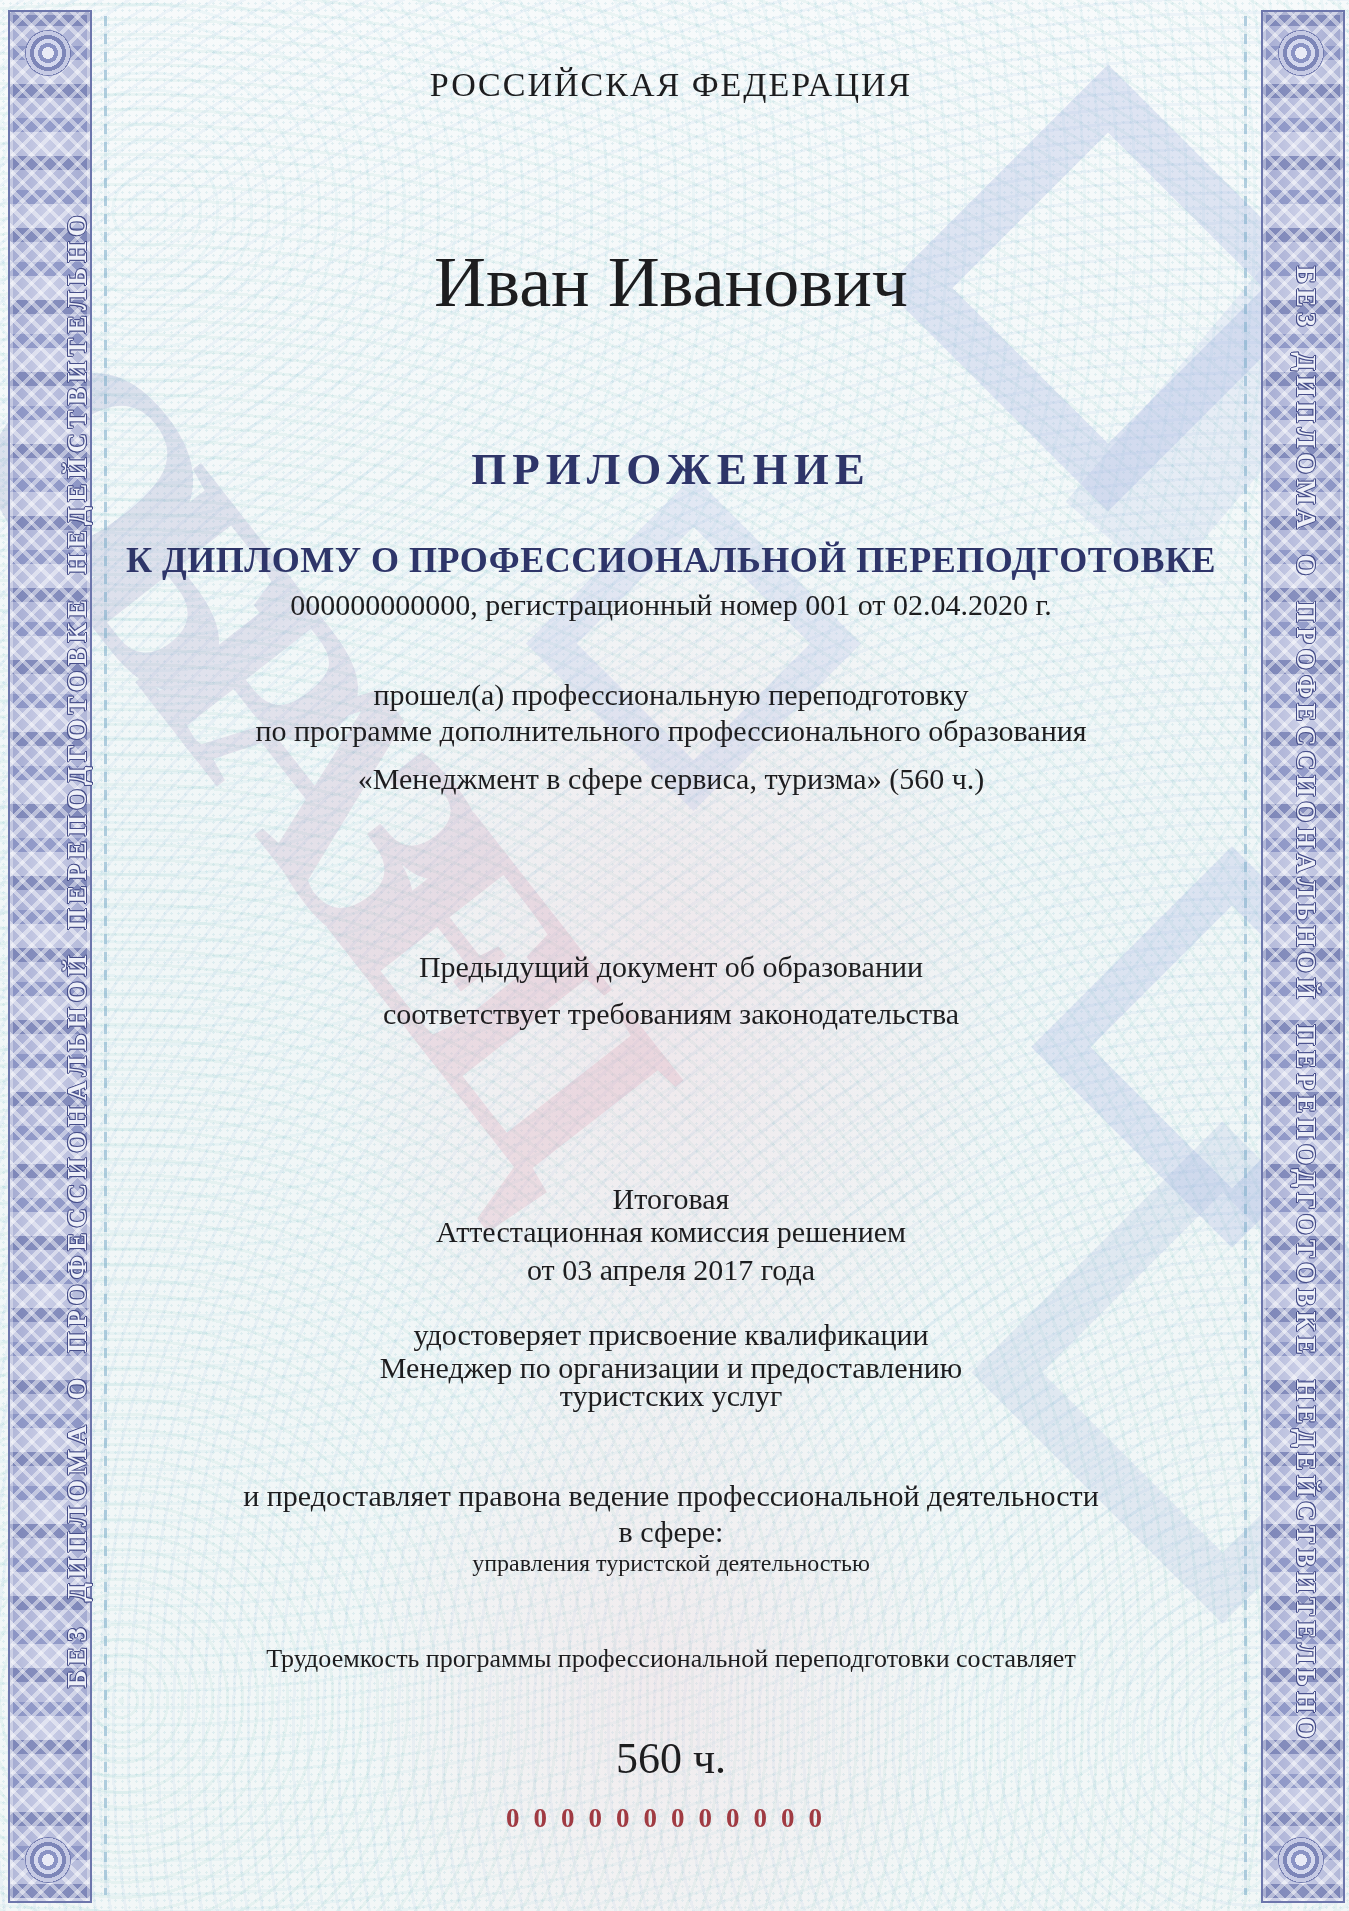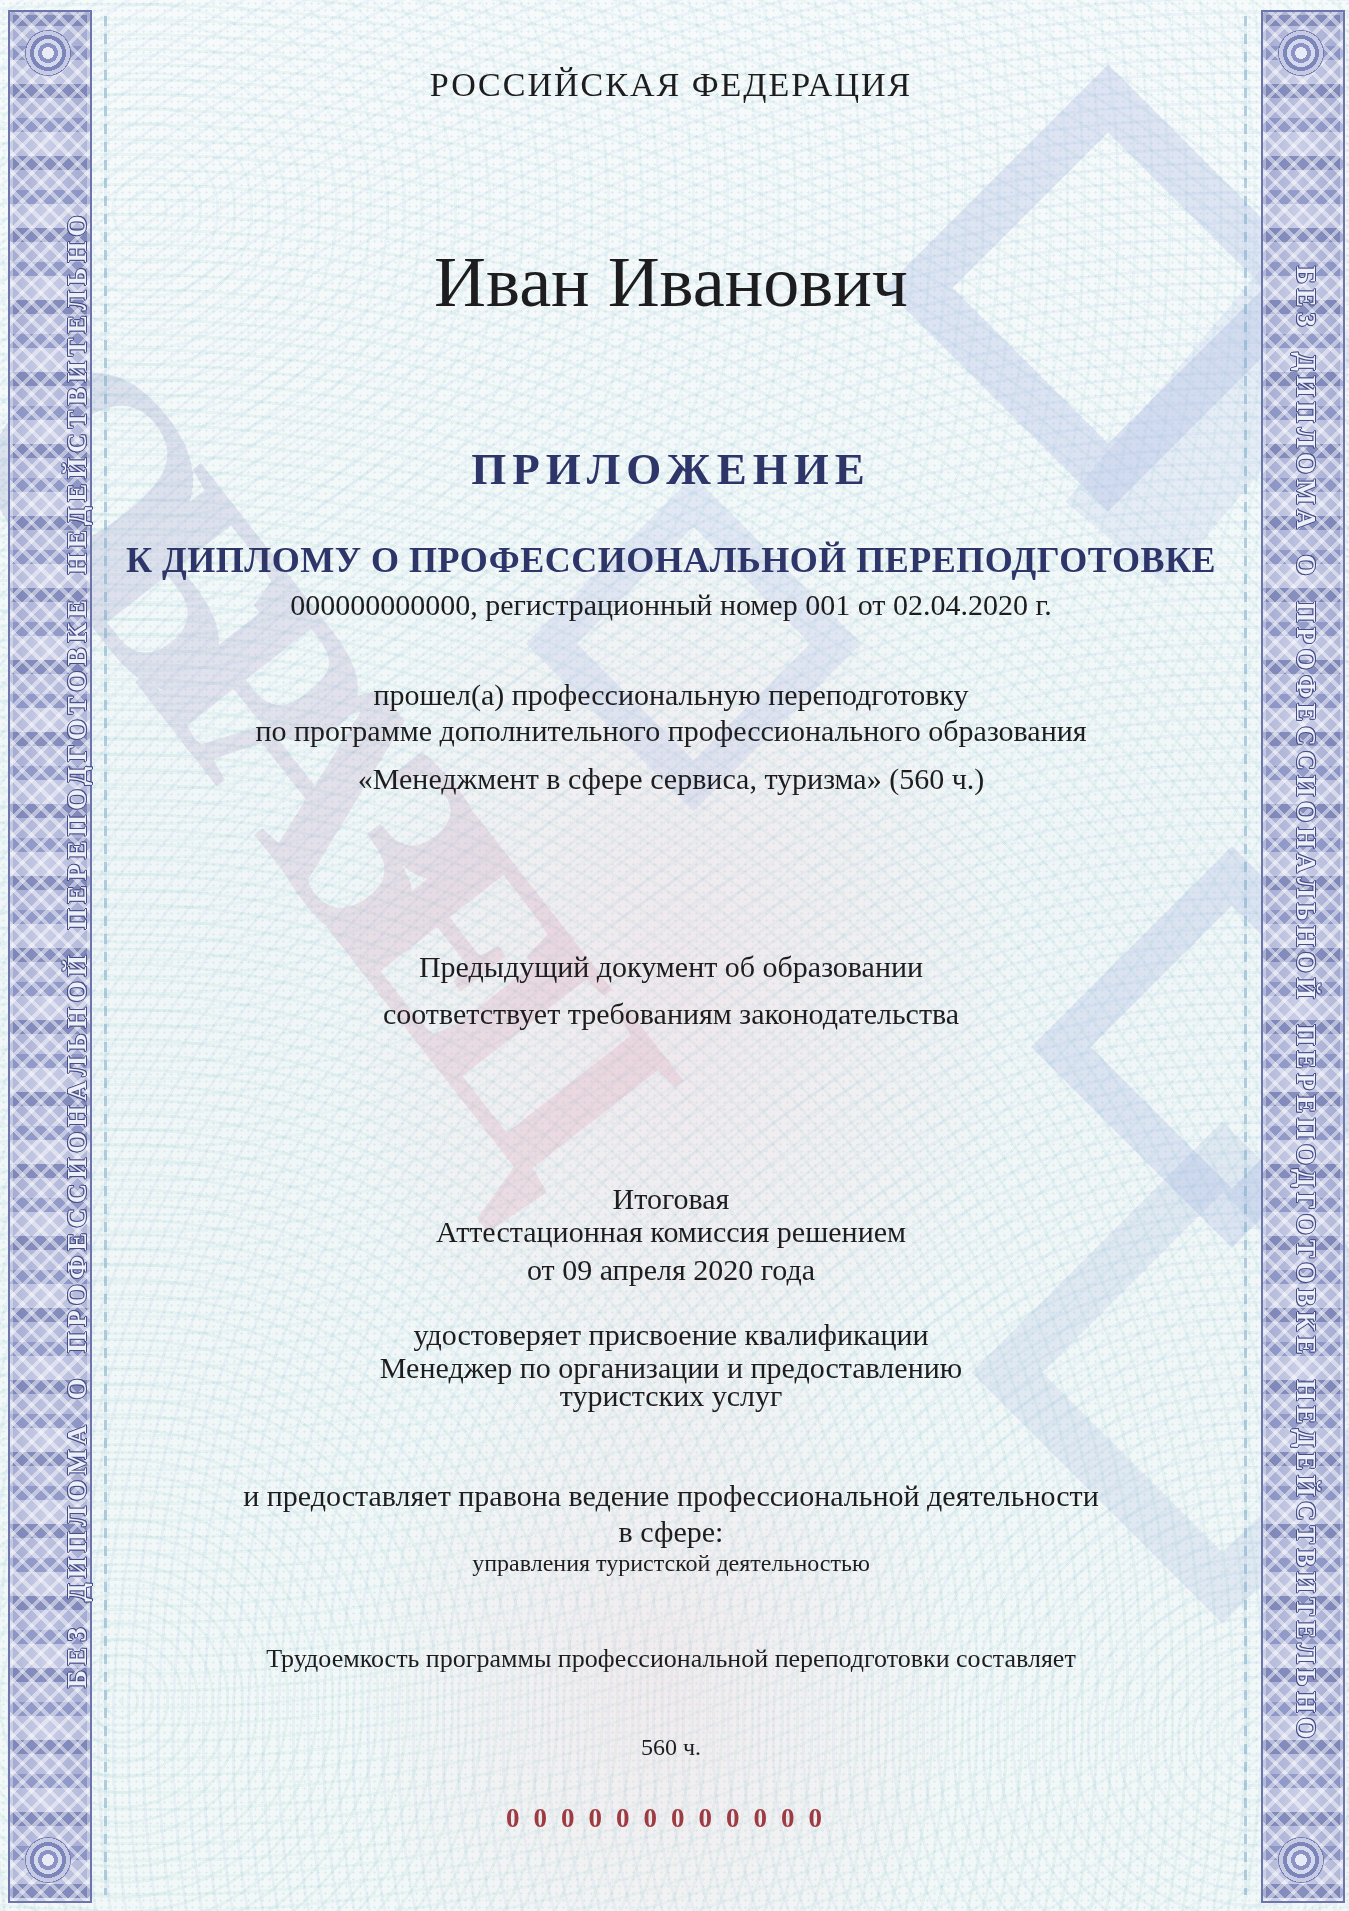--- a/index.html
+++ b/index.html
@@ -96,21 +96,21 @@
   .l-final1{top:1182px;}
   .l-final2{top:1215px;}
   .l-date{top:1253px;}
   .l-qualintro{top:1318px;}
   .l-qual1{top:1351px;}
   .l-qual2{top:1379px;}
   .l-rights1{top:1479px;}
   .l-rights2{top:1515px;}
   .l-rights3{top:1550px;font-size:24px;}
   .l-workload{top:1644px;font-size:26px;}
-  .l-hours{top:1734px;font-size:24px;}
+  .l-hours{top:1734px;font-size:44px;}
   .l-serial{top:1803px;font-size:27px;font-weight:bold;letter-spacing:14px;color:#a03a42;}
 </style>
 </head>
 <body>
 
 <div class="page">
 
   <div class="gs gs1"></div>
   <div class="gs gs7"></div>
   <div class="gs gs4"></div>
@@ -143,21 +143,21 @@
 
   <div class="line l-passed1">прошел(а) профессиональную переподготовку</div>
   <div class="line l-passed2">по программе дополнительного профессионального образования</div>
   <div class="line l-program">«Менеджмент в сфере сервиса, туризма» (560 ч.)</div>
 
   <div class="line l-prevdoc1">Предыдущий документ об образовании</div>
   <div class="line l-prevdoc2">соответствует требованиям законодательства</div>
 
   <div class="line l-final1">Итоговая</div>
   <div class="line l-final2">Аттестационная комиссия решением</div>
-  <div class="line l-date">от 09 апреля 2020 года</div>
+  <div class="line l-date">от 03 апреля 2017 года</div>
 
   <div class="line l-qualintro">удостоверяет присвоение квалификации</div>
   <div class="line l-qual1">Менеджер по организации и предоставлению</div>
   <div class="line l-qual2">туристских услуг</div>
 
   <div class="line l-rights1">и предоставляет правона ведение профессиональной деятельности</div>
   <div class="line l-rights2">в сфере:</div>
   <div class="line l-rights3">управления туристской деятельностью</div>
 
   <div class="line l-workload">Трудоемкость программы профессиональной переподготовки составляет</div>

